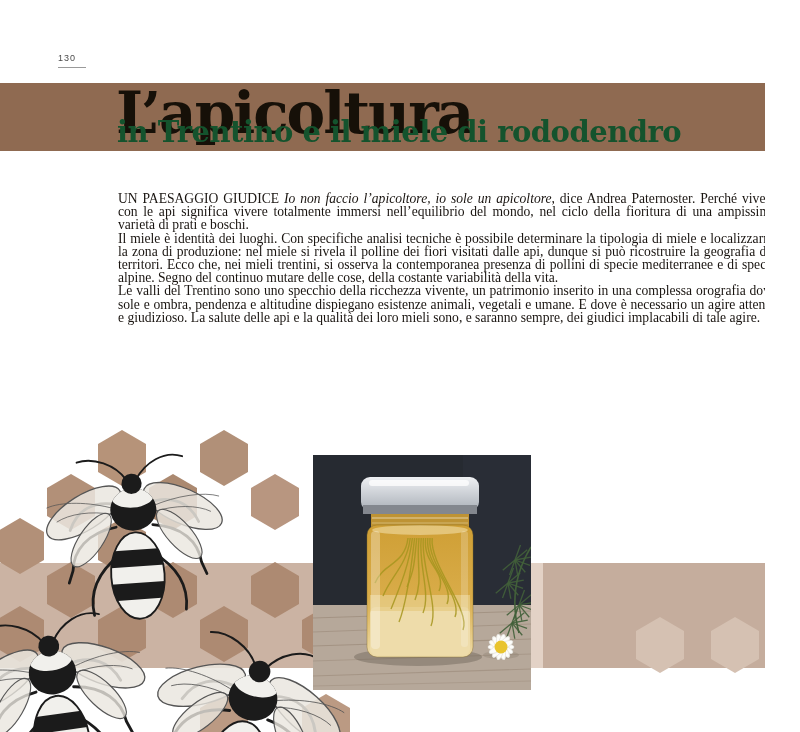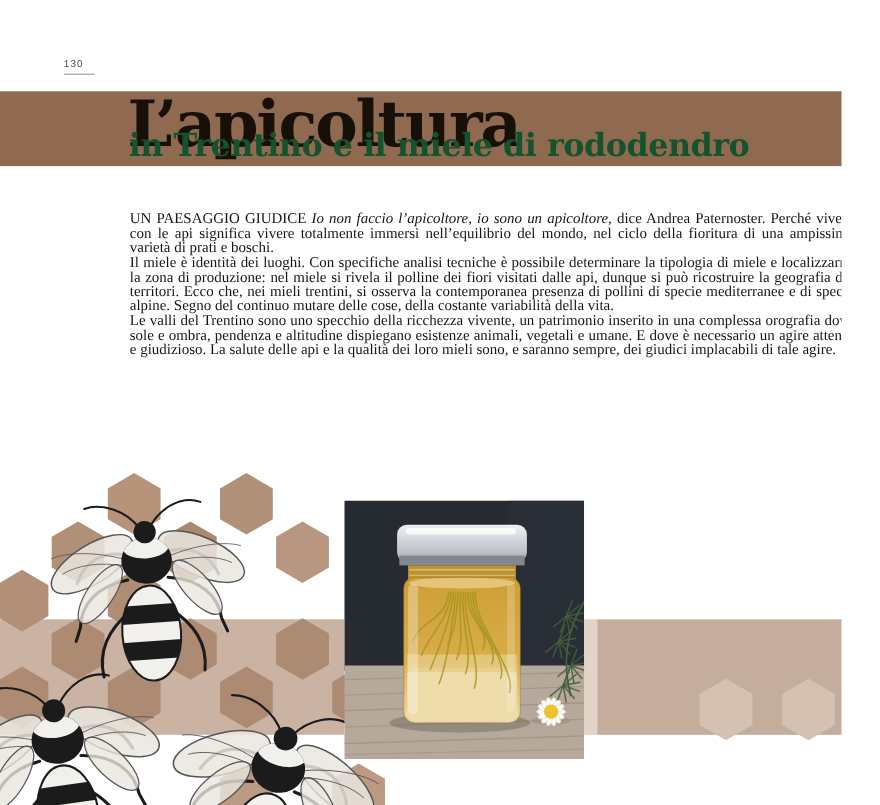--- a/index.html
+++ b/index.html
@@ -31,21 +31,21 @@
   <div class="pagenum">130</div>
   <div class="pagenum-rule"></div>
 
   <header>
     <div class="band" id="band" style="background: rgb(143, 106, 81);"></div>
     <h1 class="title">L’apicoltura</h1>
     <h2 class="subtitle">in Trentino e il miele di rododendro</h2>
   </header>
 
   <main class="article" id="article">
-      <p><span class="seg-bold">UN PAESAGGIO GIUDICE </span><span class="seg-italic">Io non faccio l’apicoltore, io sono un apicoltore</span><span class="">, dice Andrea Paternoster. Perché vivere con le api significa vivere totalmente immersi nell’equilibrio del mondo, nel ciclo della fioritura di una ampissima varietà di prati e boschi.</span></p>
+      <p><span class="seg-bold">UN PAESAGGIO GIUDICE </span><span class="seg-italic">Io non faccio l’apicoltore, io sole un apicoltore</span><span class="">, dice Andrea Paternoster. Perché vivere con le api significa vivere totalmente immersi nell’equilibrio del mondo, nel ciclo della fioritura di una ampissima varietà di prati e boschi.</span></p>
       <p><span class="">Il miele è identità dei luoghi. Con specifiche analisi tecniche è possibile determinare la tipologia di miele e localizzarne la zona di produzione: nel miele si rivela il polline dei fiori visitati dalle api, dunque si può ricostruire la geografia dei territori. Ecco che, nei mieli trentini, si osserva la contemporanea presenza di pollini di specie mediterranee e di specie alpine. Segno del continuo mutare delle cose, della costante variabilità della vita.</span></p>
       <p><span class="">Le valli del Trentino sono uno specchio della ricchezza vivente, un patrimonio inserito in una complessa orografia dove sole e ombra, pendenza e altitudine dispiegano esistenze animali, vegetali e umane. E dove è necessario un agire attento e giudizioso. La salute delle api e la qualità dei loro mieli sono, e saranno sempre, dei giudici implacabili di tale agire.</span></p>
     </main>
 
   <svg class="decor" id="decor" viewBox="0 420 800 312" width="800" height="312" xmlns="http://www.w3.org/2000/svg">
       <rect x="0" y="563" width="313" height="105" fill="#cbb3a3"></rect>
       <rect x="531" y="563" width="12" height="105" fill="#e3d2c6"></rect>
       <rect x="543" y="563" width="257" height="105" fill="#c5ad9d"></rect>
       <polygon points="122,430 146,444 146,472 122,486 98,472 98,444" fill="#b69379" opacity="1"></polygon>
       <polygon points="224,430 248,444 248,472 224,486 200,472 200,444" fill="#b19078" opacity="1"></polygon>

